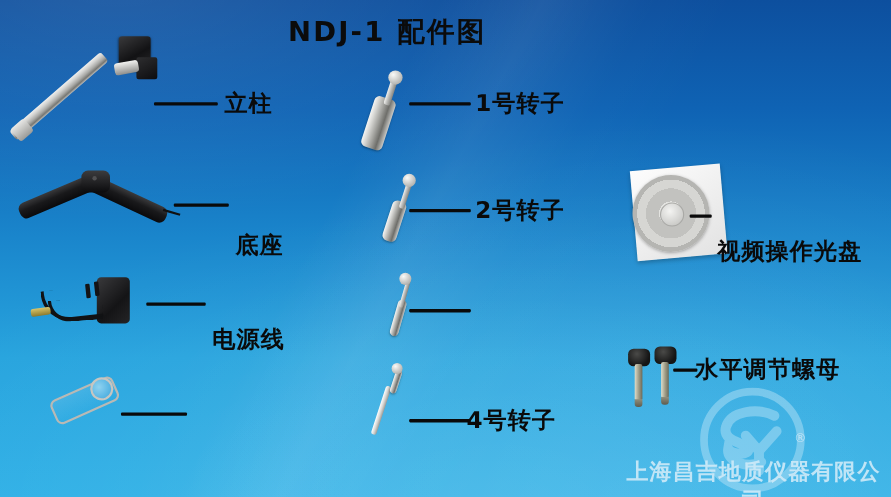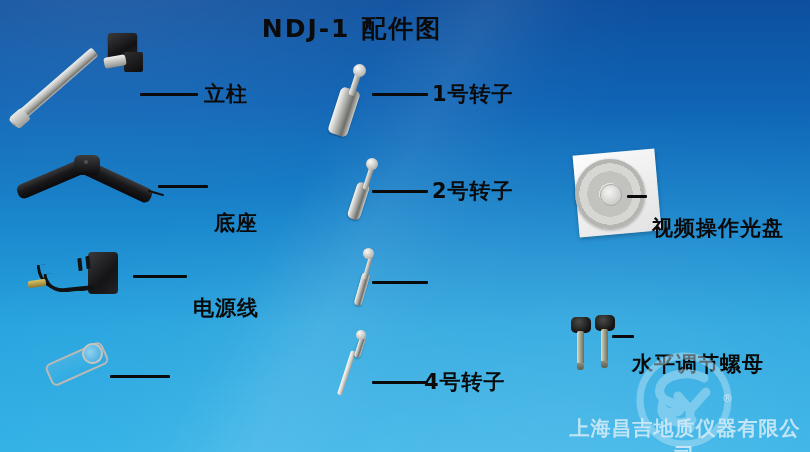--- a/index.html
+++ b/index.html
@@ -295,21 +295,21 @@
   <div class="leader" style="left:627px;top:195px;width:20px;"></div>
   <div class="leader" style="left:612px;top:335px;width:22px;"></div>
 
   <div class="label" style="left:204px;top:80px;">立柱</div>
   <div class="label" style="left:214px;top:172px;margin-top:37px;">底座</div>
   <div class="label" style="left:193px;top:262px;margin-top:32px;">电源线</div>
   <div class="label" style="left:432px;top:80px;text-align:right;">1号转子</div>
   <div class="label" style="left:432px;top:177px;">2号转子</div>
   <div class="label" style="left:424px;top:368px;">4号转子</div>
   <div class="label" style="left:652px;top:182px;margin-top:32px;">视频操作光盘</div>
-  <div class="label" style="left:632px;top:322px;margin-top:28px;">水平调节螺母</div>
+  <div class="label" style="left:632px;top:322px;">水平调节螺母</div>
 
   <div id="logo">
     <svg width="96" height="96" viewBox="0 0 96 96" aria-hidden="true">
       <circle cx="48" cy="48" r="44" fill="none" stroke="#bfe6f8" stroke-width="7"></circle>
       <path d="M68 26 C52 18, 28 22, 24 36 C20 50, 42 50, 44 56 C46 62, 30 62, 26 56
                C24 68, 44 74, 56 68" fill="none" stroke="#bfe6f8" stroke-width="9" stroke-linecap="round"></path>
       <path d="M42 44 L54 58 L54 76 M54 58 L70 40" fill="none" stroke="#bfe6f8" stroke-width="9" stroke-linecap="round"></path>
     </svg>
   </div>
   <div id="reg">®</div>

